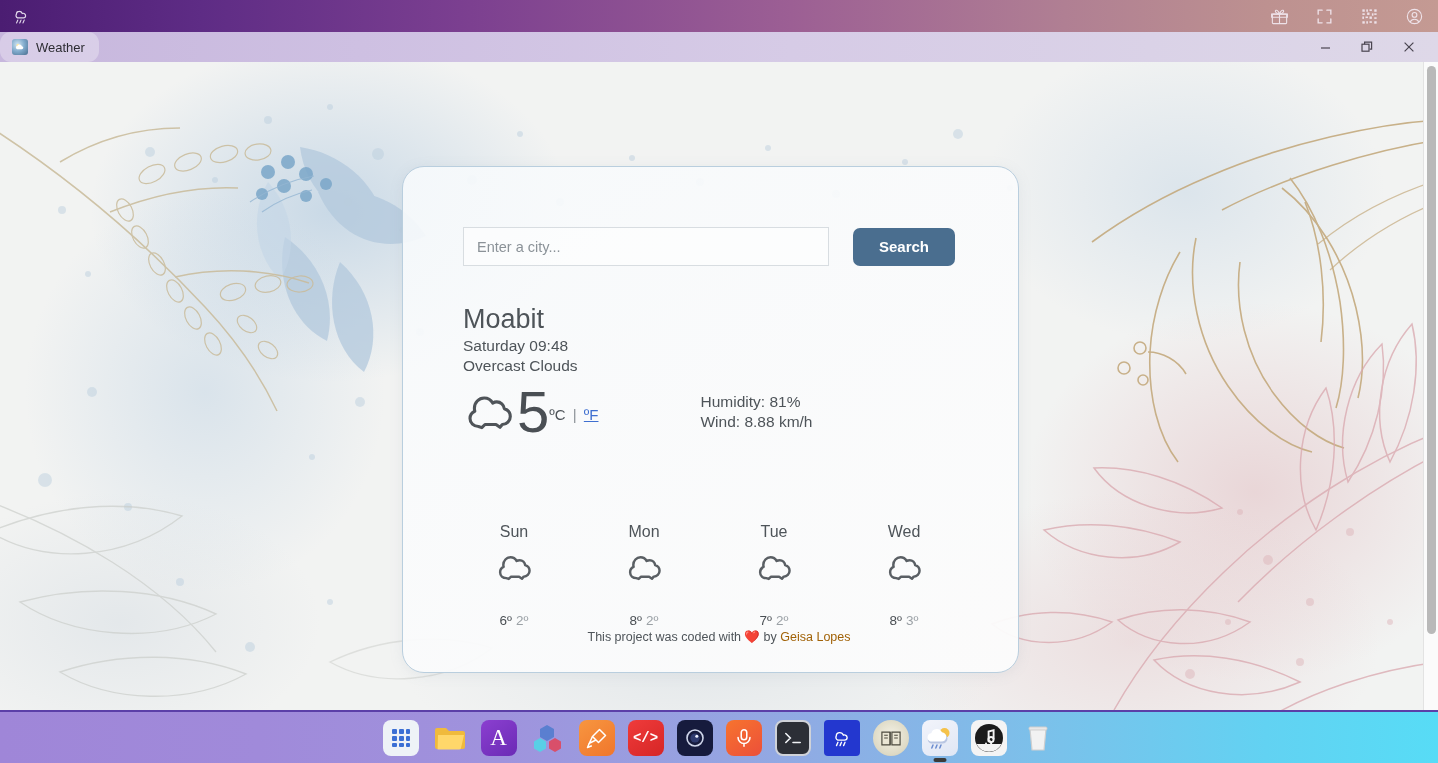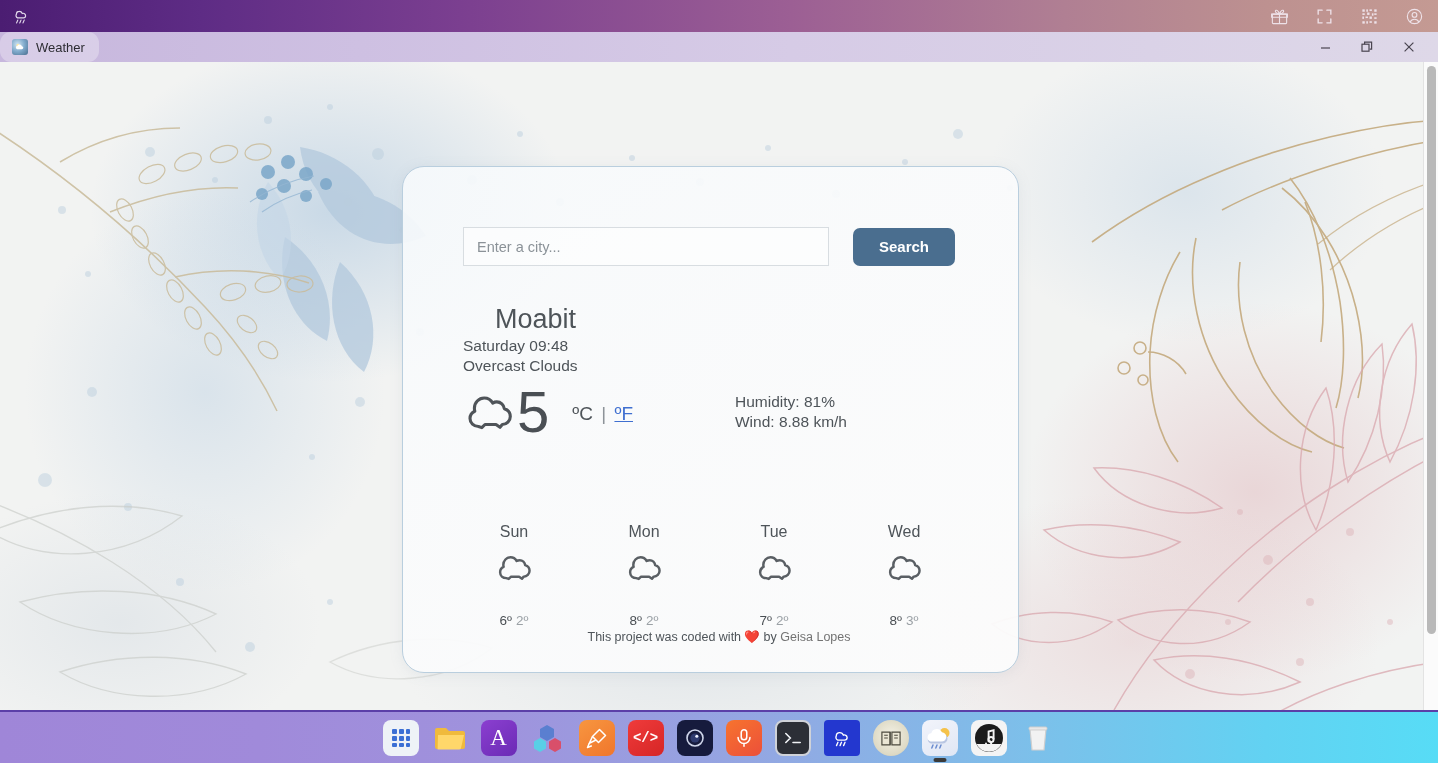--- a/index.html
+++ b/index.html
@@ -103,36 +103,36 @@
   .search-btn {
     height: 38px; padding: 0 26px;
     border: none; border-radius: 7px;
     background: #4a6e8f; color: #fff;
     font-size: 15px; font-weight: bold;
     font-family: "Liberation Sans", sans-serif;
     cursor: pointer;
   }
 
   .city-block { position: absolute; left: 60px; top: 136px; }
-  .city-name { font-size: 27px; color: #4e5459; font-weight: normal; line-height: 1.22; margin-left: 32px; }
+  .city-name { font-size: 27px; color: #4e5459; font-weight: normal; line-height: 1.22; }
   .city-time, .city-cond { font-size: 15.5px; color: #4e5459; line-height: 1.30; }
 
   .now-row {
     position: absolute; left: 60px; top: 217px;
     display: flex; align-items: flex-start; width: 500px;
   }
   .now-left { display: flex; align-items: center; }
   .now-icon { width: 52px; height: 48px; flex: none; }
   .now-temp {
     font-size: 58px; color: #4a4f54; line-height: .95;
     margin-left: 2px; letter-spacing: -1px;
   }
   .now-units {
-    margin-left: 24px; margin-top: 5px;
-    font-size: 19px; color: #4e5459; white-space: nowrap;
+    margin-left: 1px; margin-top: 5px;
+    font-size: 15px; color: #4e5459; white-space: nowrap;
   }
   .unit-sep { color: #8d9399; margin: 0 3px; }
   .unit-f { color: #3f6fd0; text-decoration: underline; cursor: pointer; }
 
   .now-right { margin-left: 102px; margin-top: 8px; }
   .now-right div { font-size: 15.5px; color: #4e5459; line-height: 1.32; }
 
   
   .forecast {
     position: absolute; left: 46px; top: 356px;
@@ -145,21 +145,21 @@
   .fc-max { color: #4a4f54; }
   .fc-min { color: #9ba1a6; margin-left: 4px; }
 
   
   .footer {
     position: absolute; left: 0; top: 567px;
     width: 1438px; text-align: center;
     font-size: 12.5px; color: #4e5459;
     z-index: 21;
   }
-  .footer-link { color: #737373; }
+  .footer-link { color: #a16207; }
   .heart { color: #e8505b; }
 
   
   .taskbar {
     position: absolute; left: 0; top: 710px;
     width: 1438px; height: 53px;
     background: linear-gradient(90deg, #9f86d8 0%, #a08ada 18%, #9f93dd 35%, #94a6e2 52%, #7cc0ea 72%, #62d2f2 88%, #57dcf6 100%);
     border-top: 2px solid #5b3fa8;
     display: flex; align-items: center; justify-content: center;
     gap: 13px;

